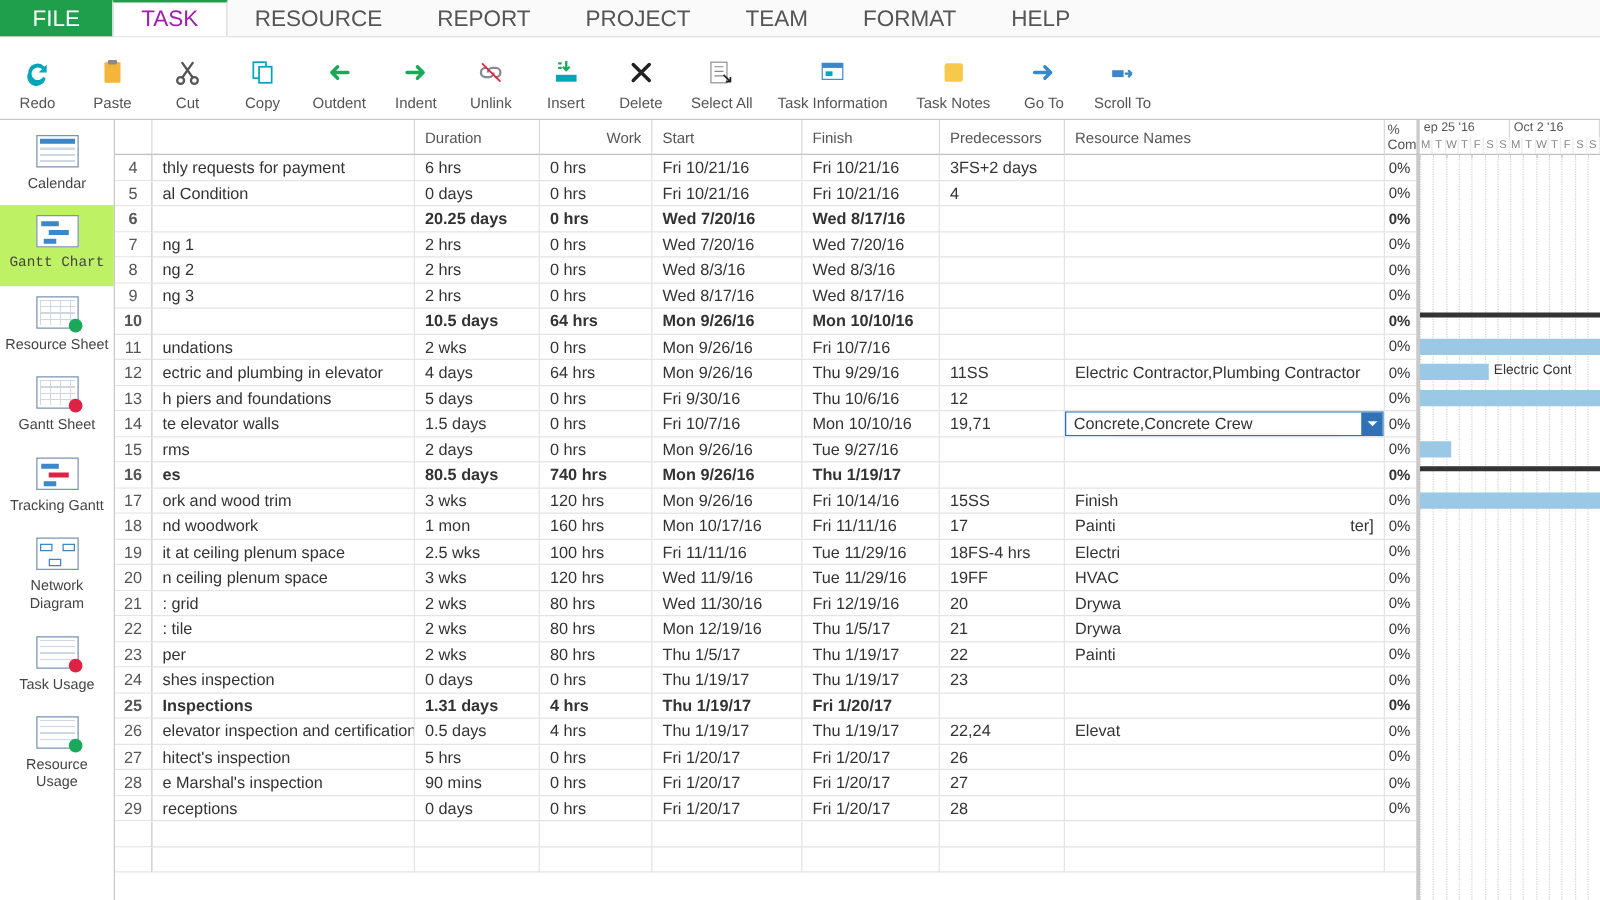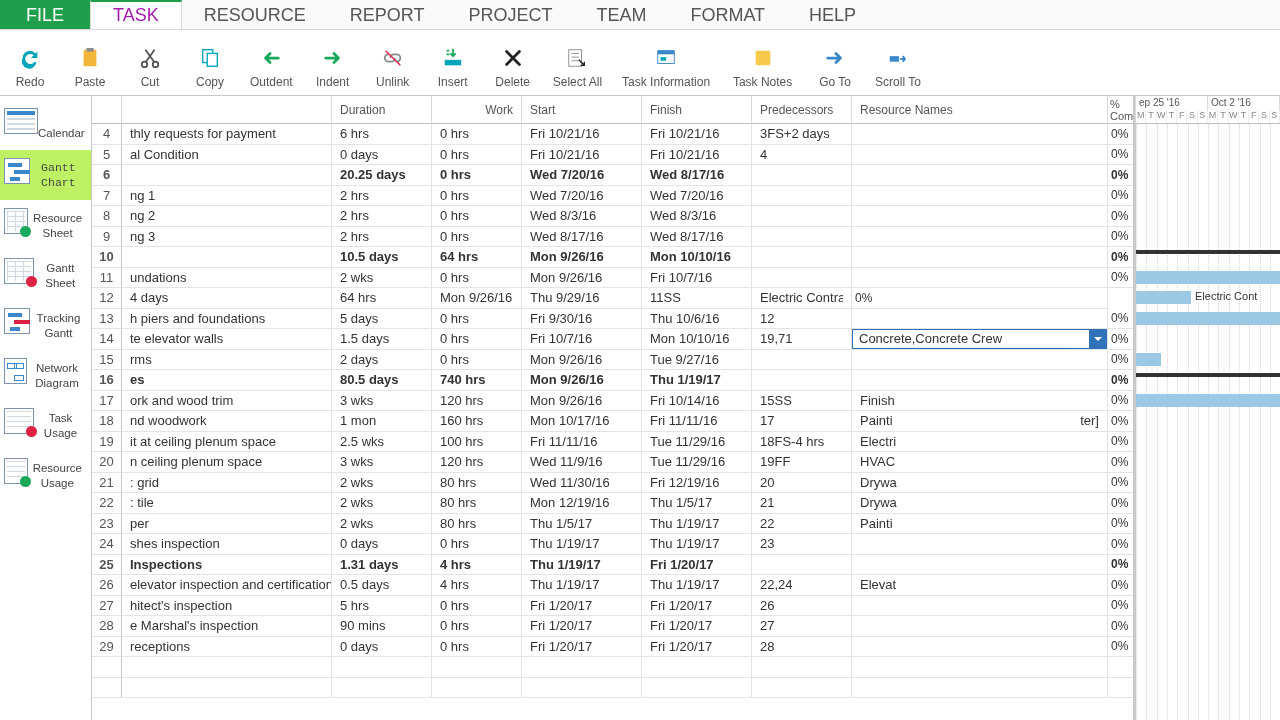--- a/index.html
+++ b/index.html
@@ -16,21 +16,21 @@
   .toolbar { display: flex; height: 66px; border-bottom: 1px solid #c9c9c9; background: #fff; }
   .tool { display: flex; flex-direction: column; align-items: center; justify-content: flex-end; padding: 6px 10px 6px; min-width: 60px; cursor: pointer; font-size: 12px; color: #555; gap: 6px; }
   .tool.wide { min-width: 85px; }
   .tool svg, .tool .glyph { width: 22px; height: 22px; display:block; }
 
   
   .content { flex: 1; display: flex; min-height: 0; }
 
   
   .sidebar { width: 92px; border-right: 1px solid #c9c9c9; background: #fff; display: flex; flex-direction: column; padding-top: 4px; }
-  .side-item { display: flex; flex-direction: row; align-items: flex-end; padding: 8px 4px 10px; font-size: 11.5px; color: #444; cursor: pointer; text-align:center; line-height:1.25;}
+  .side-item { display: flex; flex-direction: column; align-items: center; padding: 8px 4px 10px; font-size: 11.5px; color: #444; cursor: pointer; text-align:center; line-height:1.25;}
   .side-item.selected { background: #bef264; font-family: Liberation Mono, monospace; }
   .side-icon { width: 34px; height: 26px; margin-bottom: 6px; position: relative; }
   .side-icon .sheet { position:absolute; inset:0; background:#fff; border:1px solid #7a94b1; }
   .side-icon .bar { position:absolute; height:4px; background:#3a87c9; }
   .side-icon .badge { position:absolute; right:-3px; bottom:-3px; width:11px; height:11px; border-radius:50%; }
 
   
   .main { flex: 1; display: flex; min-width: 0; position: relative; }
   .table-area { width: 1044px; display:flex; flex-direction:column; border-right: 3px solid #c9c9c9;}
   .gantt-area { flex: 1; display:flex; flex-direction:column; overflow:hidden; position:relative;}
@@ -364,20 +364,21 @@
      <div class="cell">Mon 9/26/16</div>
      <div class="cell">Fri 10/7/16</div>
      <div class="cell"></div>
      <div class="cell res">
                 <span style="overflow:hidden;flex:1"></span>
               </div>
      <div class="cell" style="padding:0 3px;font-size:12px">0%</div>
             </div>
             <div class="trow">
               <div class="cell num">12</div>
+     <div class="cell">ectric and plumbing in elevator</div>
      <div class="cell">4 days</div>
      <div class="cell">64 hrs</div>
      <div class="cell">Mon 9/26/16</div>
      <div class="cell">Thu 9/29/16</div>
      <div class="cell">11SS</div>
      <div class="cell res">
                 <span style="overflow:hidden;flex:1">Electric Contractor,Plumbing Contractor</span>
               </div>
      <div class="cell" style="padding:0 3px;font-size:12px">0%</div>
             </div>

